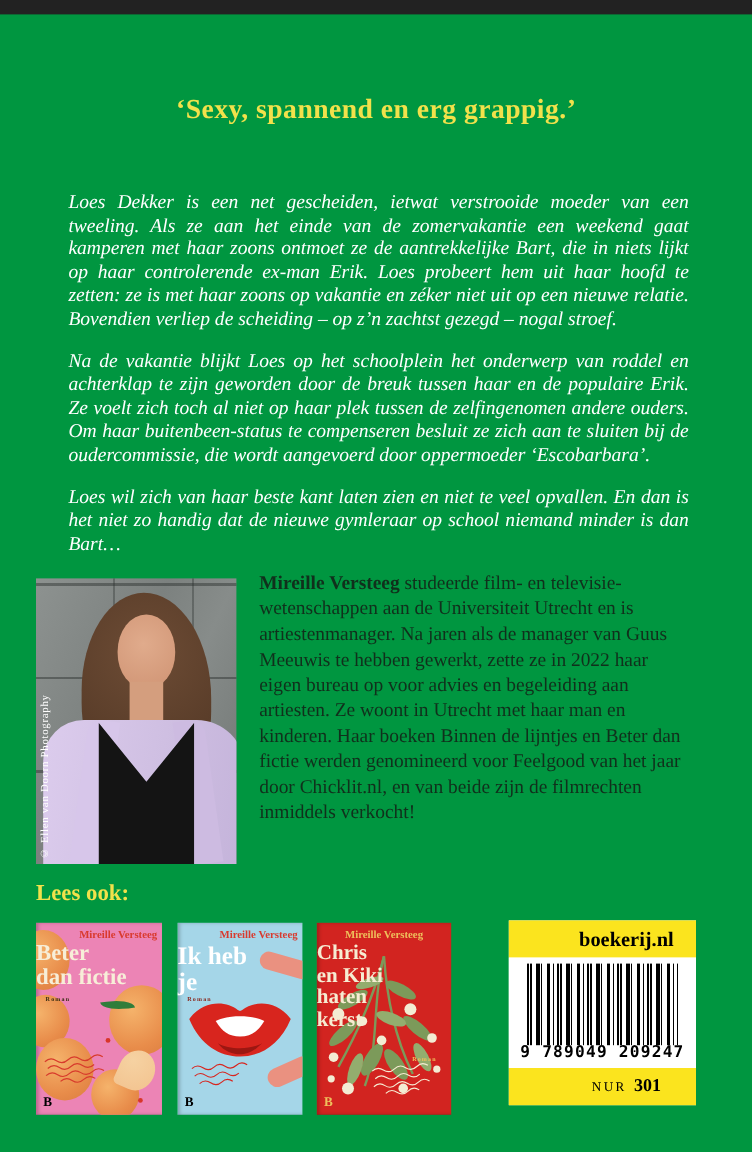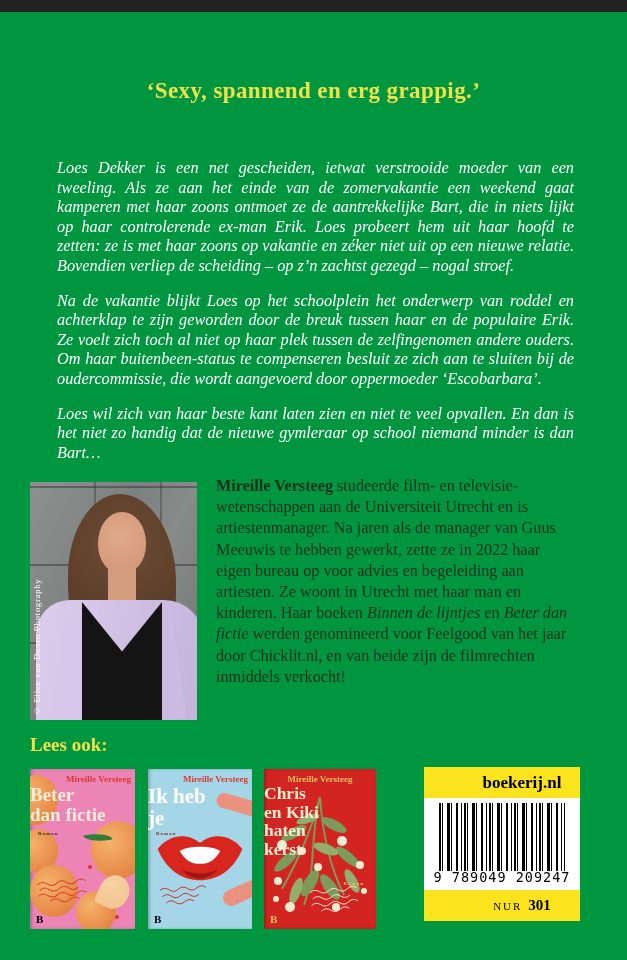--- a/index.html
+++ b/index.html
@@ -41,21 +41,21 @@
     transform:rotate(8deg); border-radius:12px 0 0 0; }
   .lapel-r { position:absolute; left:122px; top:118px; width:26px; height:120px; background:#cdbbe1;
     transform:rotate(-8deg); border-radius:0 12px 0 0; }
   .photo-credit { position:absolute; left:2px; top:24px; height:210px;
     writing-mode:vertical-rl; transform:rotate(180deg);
     color:#ffffff; font-size:9px; letter-spacing:.6px; white-space:nowrap; }
 
   .bio { position:absolute; left:216px; top:464px; width:362px;
     color:#10301c; font-size:16.2px; line-height:21.2px; }
   .bio .bold { font-weight:bold; }
-  .bio .italic { font-style:italic; }
+  .bio .italic { }
 
   
   .lees-ook { position:absolute; left:30px; top:722px; color:#f1e14b;
     font-weight:bold; font-size:19px; }
 
   
   .book { position:absolute; top:757px; height:160px; overflow:hidden;
     box-shadow:inset 2px 0 3px rgba(0,0,0,.22); }
   .book1 { left:30px;  width:105px; background:#ec84b5; }
   .book2 { left:148px; width:104px; background:#a5d6e8; }
@@ -102,21 +102,21 @@
   .book1 .tagline { left:6px;  top:108px; width:62px; transform:rotate(-5deg); }
   .book2 .tagline { left:8px;  top:114px; width:64px; transform:rotate(-4deg); }
   .book3 .tagline { right:4px; top:116px; width:66px; transform:rotate(-6deg); }
 
   
   .pubbox { position:absolute; left:424px; top:755px; width:156px; height:154px;
     background:#ffffff; }
   .pub-top, .pub-bot { height:31px; background:#fbe41e; display:flex;
     align-items:center; justify-content:center; color:#000;padding-left:40px; }
   .pub-top { font-weight:bold; font-size:17px; }
-  .pub-mid { position:relative; height:92px; background:#ffffff; }
+  .pub-mid { position:relative; height:92px; background:#ffffff;font-weight:bold; }
   .bars { position:absolute; left:15px; right:15px; top:5px; height:68px;
     background:repeating-linear-gradient(90deg,
       #000 0 2px, #fff 2px 3px, #000 3px 4px, #fff 4px 8px,
       #000 8px 11px, #fff 11px 12px, #000 12px 13px, #fff 13px 17px,
       #000 17px 19px, #fff 19px 22px, #000 22px 23px, #fff 23px 25px); }
   .ean { position:absolute; left:0; right:0; top:71px; text-align:center;
     font-family:"DejaVu Sans Mono",monospace; font-size:13.5px; letter-spacing:1px; color:#000; }
   .pub-bot { gap:6px; }
   .nur-label { font-size:11px; letter-spacing:2px; }
   .nur-value { font-weight:bold; font-size:15px; }

